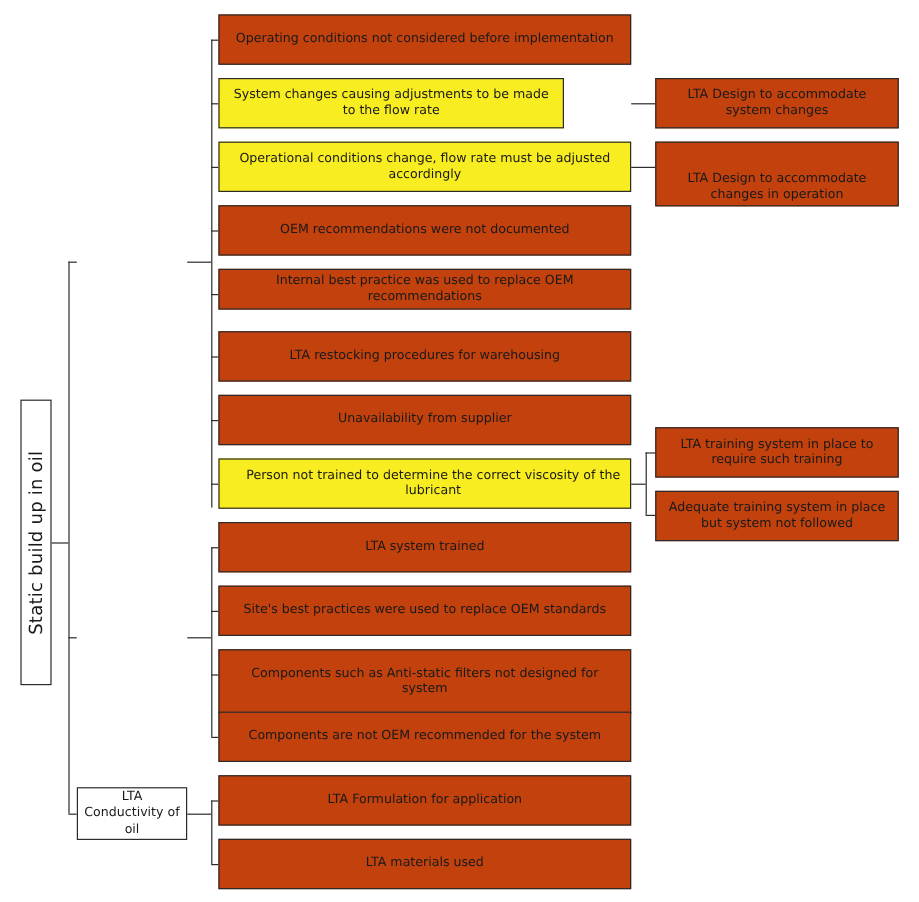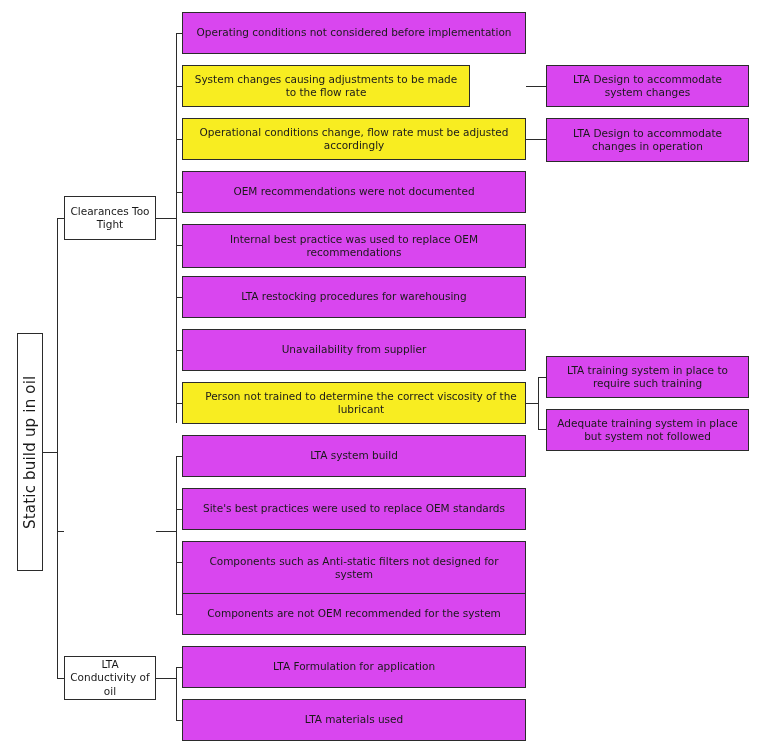--- a/index.html
+++ b/index.html
@@ -20,21 +20,21 @@
     border: 1px solid #2b2b2b;
     display: flex;
     align-items: center;
     justify-content: center;
     text-align: center;
     font-size: 10.5px;
     line-height: 1.25;
     color: #1a1a1a;
     padding: 2px 6px;
   }
-  .node.green { background: #d946ef; }
+  .node.green { background: #c2410c; }
   .node.yellow { background: #f8ed21; }
   .node.white { background: #ffffff; }
   .node.root {
     writing-mode: vertical-rl;
     transform: rotate(180deg);
     font-size: 15px;
     letter-spacing: 0.2px;
     padding: 6px 2px;
   }
   .node.cat {
@@ -57,23 +57,20 @@
     <span>Static build up in oil</span>
   </div>
 
   <div class="line h" style="left:43px; top:452px; width:14px;"></div>
   <div class="line v" style="left:57px; top:218px; height:460px;"></div>
 
   <div class="line h" style="left:57px; top:218px; width:7px;"></div>
   <div class="line h" style="left:57px; top:531px; width:7px;"></div>
   <div class="line h" style="left:57px; top:678px; width:7px;"></div>
 
-  <div class="node white cat" style="left:64px; top:196px; width:92px; height:44px;">
-    <span>Clearances Too Tight</span>
-  </div>
   <div class="node white cat" style="left:64px; top:656px; width:92px; height:44px;">
     <span>LTA Conductivity of oil</span>
   </div>
 
   <div class="line h" style="left:156px; top:218px; width:20px;"></div>
   <div class="line v" style="left:176px; top:33px; height:390px;"></div>
   <div class="line h" style="left:176px; top:33px; width:6px;"></div>
   <div class="line h" style="left:176px; top:86px; width:6px;"></div>
   <div class="line h" style="left:176px; top:139px; width:6px;"></div>
   <div class="line h" style="left:176px; top:192px; width:6px;"></div>
@@ -99,34 +96,34 @@
   </div>
   <div class="node yellow" style="left:182px; top:65px; width:288px; height:42px;">
     <span>System changes causing adjustments to be made to the flow rate</span>
   </div>
   <div class="node yellow" style="left:182px; top:118px; width:344px; height:42px;">
     <span>Operational conditions change, flow rate must be adjusted accordingly</span>
   </div>
   <div class="node green" style="left:182px; top:171px; width:344px; height:42px;">
     <span>OEM recommendations were not documented</span>
   </div>
-  <div class="node green" style="left:182px; top:224px; width:344px; height:44px;">
+  <div class="node green" style="left:182px; top:224px; width:344px; height:34px;">
     <span>Internal best practice was used to replace OEM recommendations</span>
   </div>
   <div class="node green" style="left:182px; top:276px; width:344px; height:42px;">
     <span>LTA restocking procedures for warehousing</span>
   </div>
   <div class="node green" style="left:182px; top:329px; width:344px; height:42px;">
     <span>Unavailability from supplier</span>
   </div>
   <div class="node yellow" style="left:182px; top:382px; width:344px; height:42px;padding-left:20px;">
     <span>Person not trained to determine the correct viscosity of the lubricant</span>
   </div>
   <div class="node green" style="left:182px; top:435px; width:344px; height:42px;">
-    <span>LTA system build</span>
+    <span>LTA system trained</span>
   </div>
   <div class="node green" style="left:182px; top:488px; width:344px; height:42px;">
     <span>Site's best practices were used to replace OEM standards</span>
   </div>
   <div class="node green" style="left:182px; top:541px; width:344px; height:54px;">
     <span>Components such as Anti-static filters not designed for system</span>
   </div>
   <div class="node green" style="left:182px; top:593px; width:344px; height:42px;">
     <span>Components are not OEM recommended for the system</span>
   </div>
@@ -142,21 +139,21 @@
   <div class="line h" style="left:526px; top:139px; width:20px;"></div>
 
   <div class="line h" style="left:526px; top:403px; width:12px;"></div>
   <div class="line v" style="left:538px; top:377px; height:52px;"></div>
   <div class="line h" style="left:538px; top:377px; width:8px;"></div>
   <div class="line h" style="left:538px; top:429px; width:8px;"></div>
 
   <div class="node green" style="left:546px; top:65px; width:203px; height:42px;">
     <span>LTA Design to accommodate system changes</span>
   </div>
-  <div class="node green" style="left:546px; top:118px; width:203px; height:44px;">
+  <div class="node green" style="left:546px; top:118px; width:203px; height:54px;align-items:flex-end;">
     <span>LTA Design to accommodate changes in operation</span>
   </div>
   <div class="node green" style="left:546px; top:356px; width:203px; height:42px;">
     <span>LTA training system in place to require such training</span>
   </div>
   <div class="node green" style="left:546px; top:409px; width:203px; height:42px;">
     <span>Adequate training system in place but system not followed</span>
   </div>
 
 </div>

